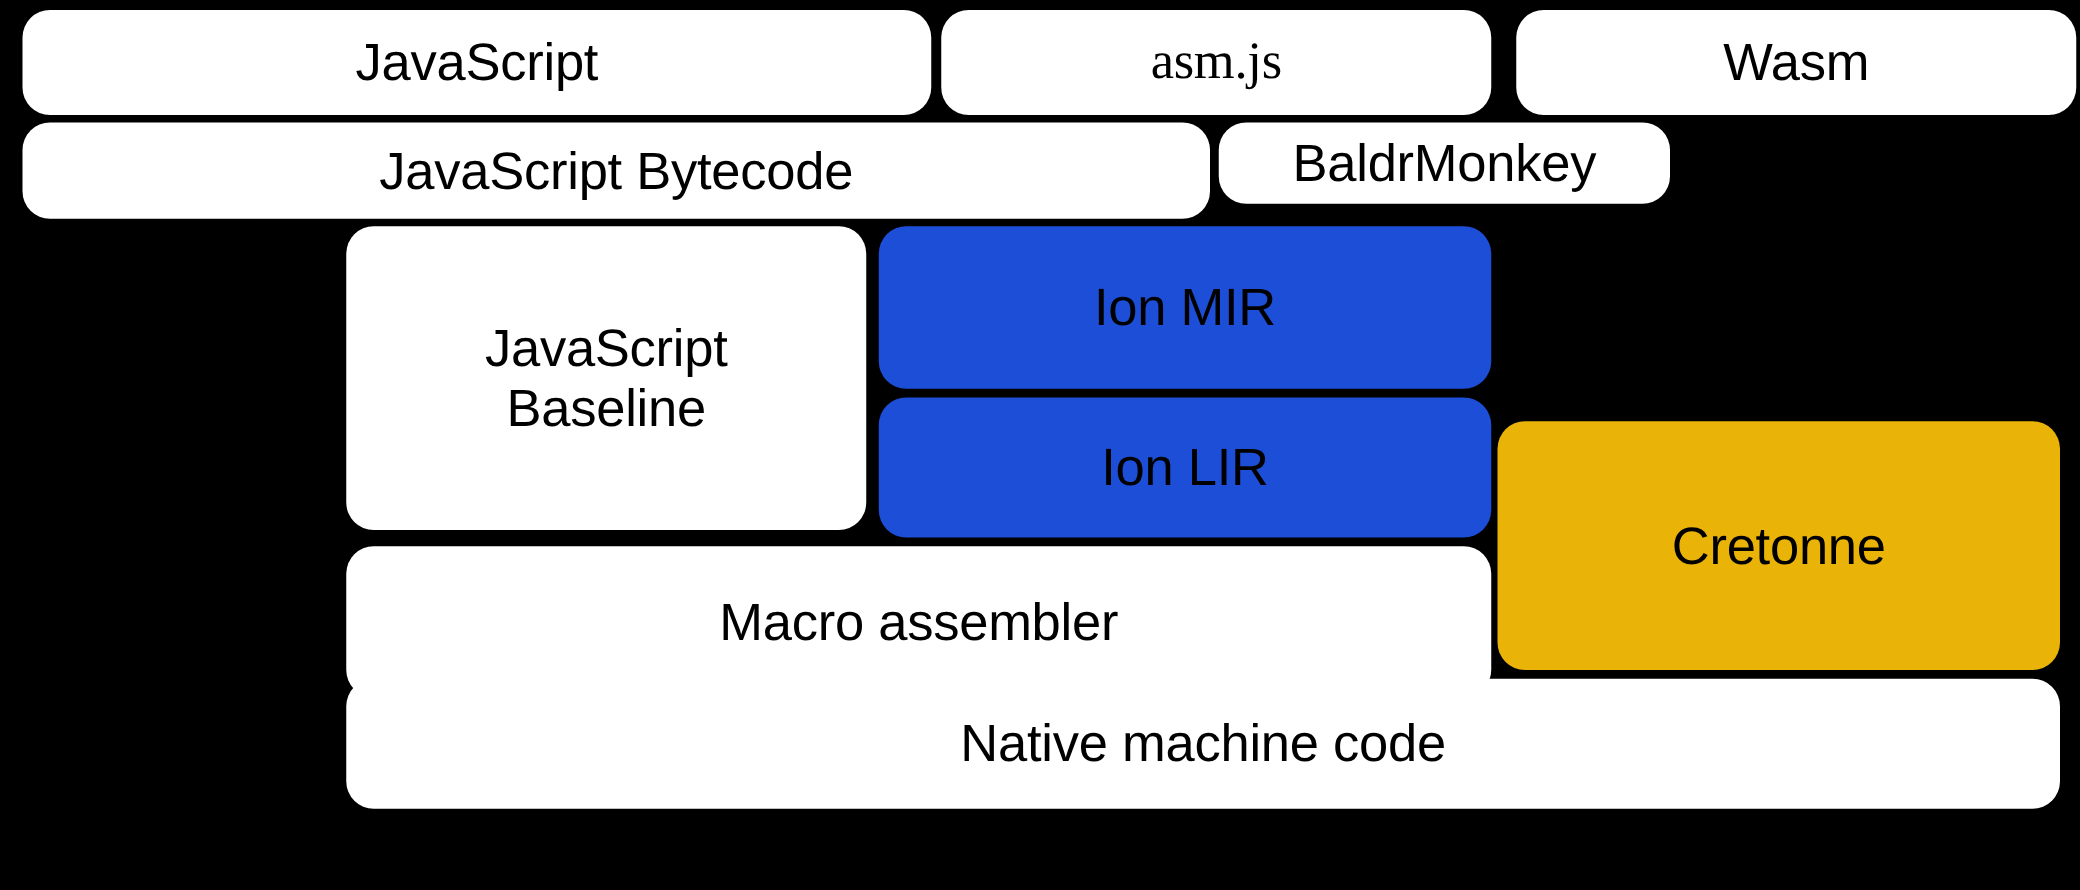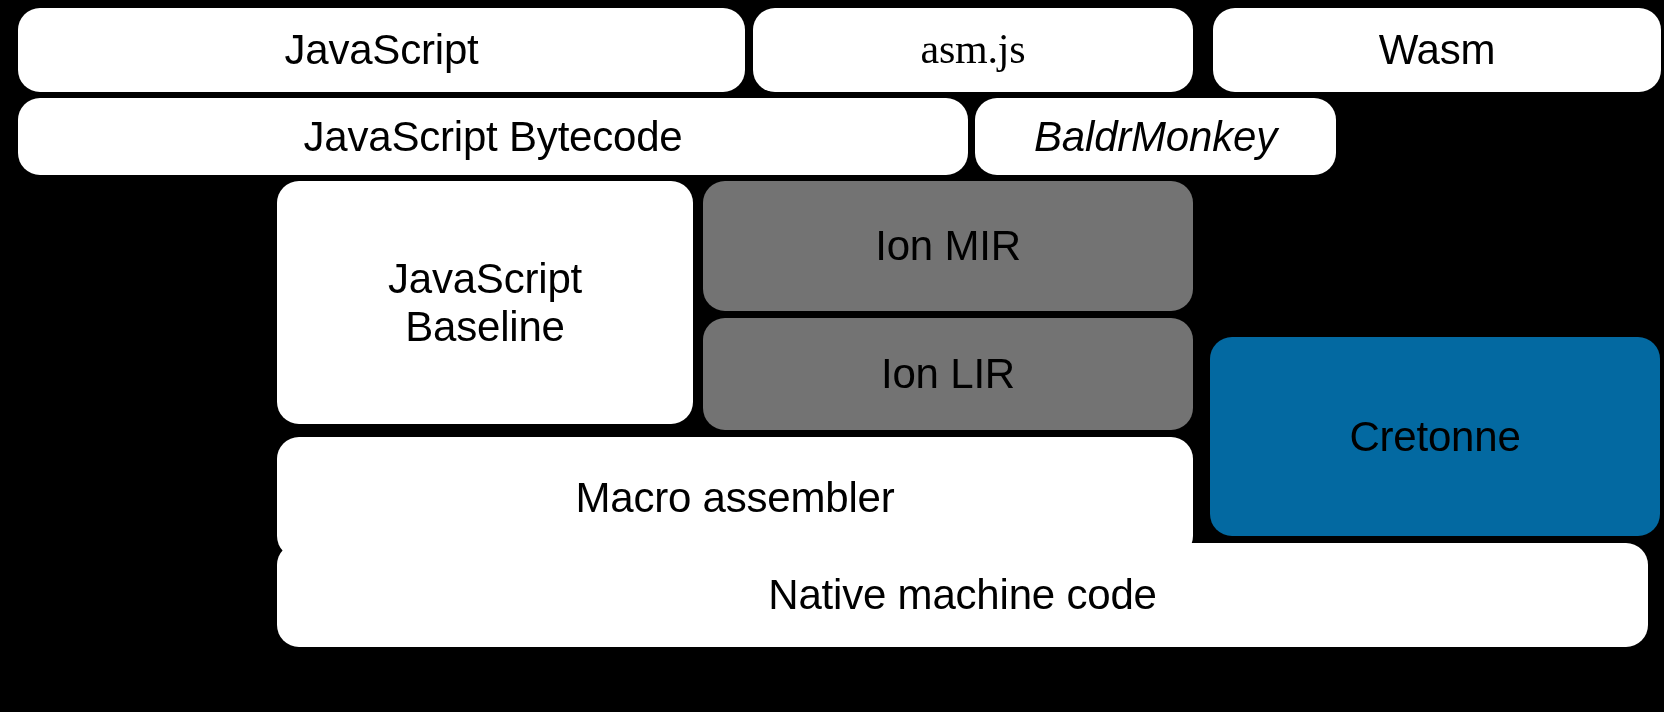--- a/index.html
+++ b/index.html
@@ -27,30 +27,30 @@
     color: #000000;
     font-size: 42px;
     font-weight: 400;
     line-height: 1.12;
     letter-spacing: -0.2px;
     white-space: pre-line;
     user-select: none;
   }
   .fill-white  { background: #ffffff; }
   .fill-gray   { background: #ebebeb; border: 1px solid #c8c8c8; }
-  .fill-green  { background: #737373; }
-  .fill-pink   { background: #0369a1; margin-left: 12px; }
+  .fill-green  { background: #1d4ed8; }
+  .fill-pink   { background: #eab308; }
 
   
   #n-javascript      { left: 18px;   top: 8px;   width: 727px; height: 84px; }
   #n-asmjs           { left: 753px;  top: 8px;   width: 440px; height: 84px; font-family: Liberation Serif, serif; }
   #n-wasm            { left: 1200px; top: 8px;   width: 448px; height: 84px; margin-left: 13px; }
   
   #n-js-bytecode     { left: 18px;   top: 98px;  width: 950px; height: 77px; text-align: center; }
-  #n-baldrmonkey     { left: 975px;  top: 98px;  width: 361px; height: 77px; font-style: italic; }
+  #n-baldrmonkey     { left: 975px;  top: 98px;  width: 361px; height: 65px; }
   
   #n-interpreter     { left: 18px;   top: 181px; width: 247px; height: 355px; }
   #n-js-baseline     { left: 277px;  top: 181px; width: 416px; height: 243px; }
   #n-ion-mir         { left: 703px;  top: 181px; width: 490px; height: 130px; }
   #n-ion-lir         { left: 703px;  top: 318px; width: 490px; height: 112px; }
   #n-cretonne        { left: 1198px; top: 337px; width: 450px; height: 199px; }
   #n-macro-assembler { left: 277px;  top: 437px; width: 916px; height: 121px; }
   
   #n-native-code     { left: 277px;  top: 543px; width: 1371px; height: 104px; }
 </style>

